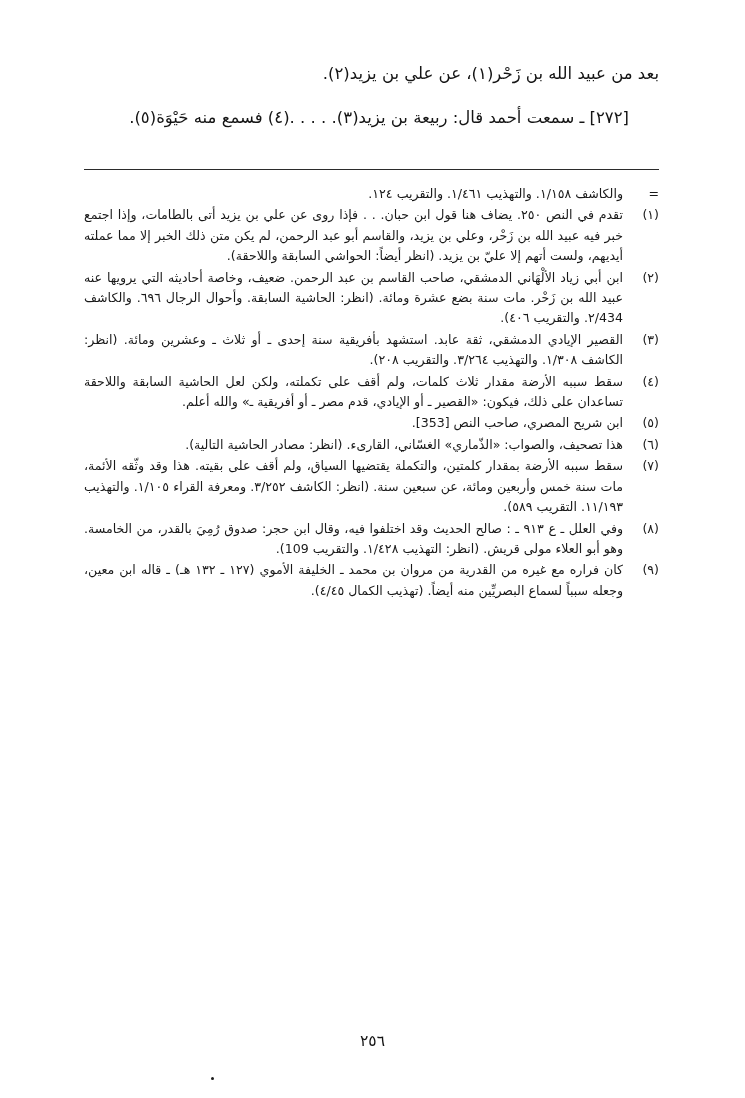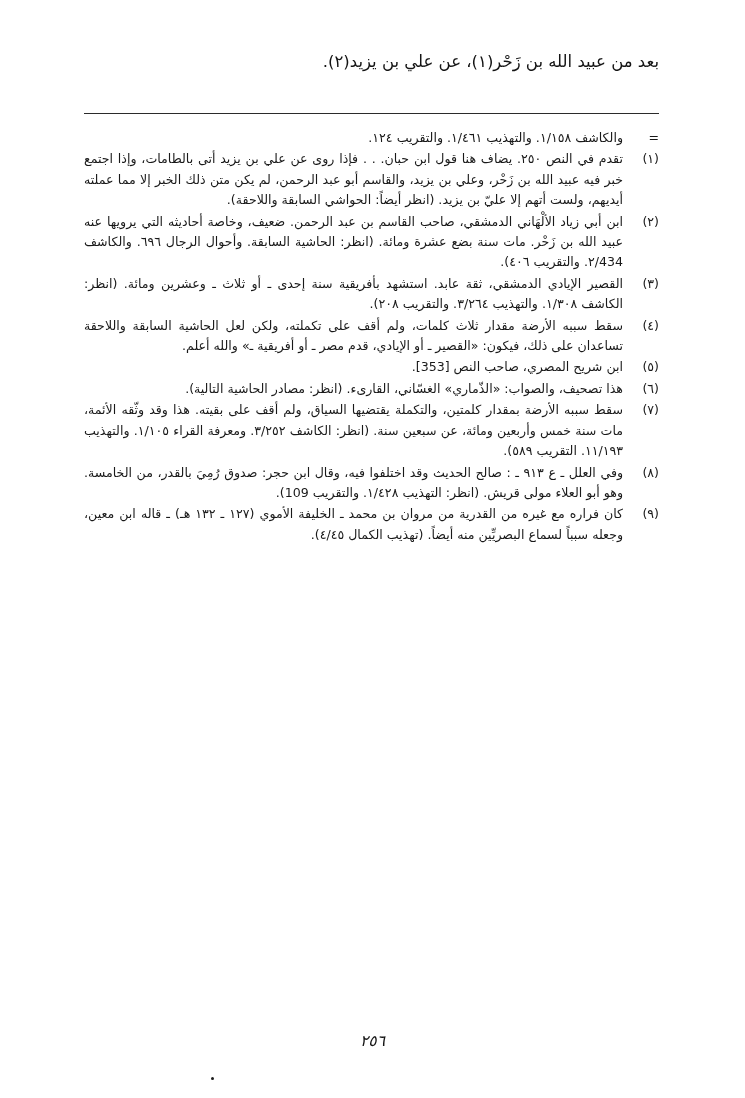--- a/index.html
+++ b/index.html
@@ -12,21 +12,21 @@
     width: 745px;
     height: 1098px;
     margin: 0 auto;
     background: #ffffff;
     color: #141414;
     font-family: "DejaVu Sans", sans-serif;
     direction: rtl;
     overflow: hidden;
   }
   .content {
-    padding: 46px 86px 0 84px;
+    padding: 58px 86px 0 84px;
   }
   .main-text p {
     margin: 0 0 13px 0;
     font-size: 16.5px;
     line-height: 31px;
     text-align: justify;
   }
   .main-text p.entry {
     text-indent: 30px;
   }
@@ -54,40 +54,40 @@
     text-align: justify;
   }
   .page-number {
     position: absolute;
     left: 0;
     right: 0;
     top: 1032px;
     text-align: center;
     font-size: 15.5px;
     letter-spacing: 1px;
-    font-style: italic;
   }
   .ink-dot {
     position: absolute;
     width: 3px;
     height: 3px;
     border-radius: 50%;
     background: #1c1c1c;
     left: 211px;
     top: 1077px;
   }
 </style>
 </head>
 <body>
 
 <div class="page">
   <div class="content">
 
     <div class="main-text">
       <p class="cont">بعد من عبيد الله بن زَحْر(١)، عن علي بن يزيد(٢).</p>
+      <p class="entry">[٢٧٢] ـ سمعت أحمد قال: ربيعة بن يزيد(٣). . . . .(٤) فسمع منه حَيْوَة(٥).</p>
     </div>
 
     <hr class="separator">
 
     <div class="footnotes">
 
       <div class="fn-row">
         <span class="fn-marker">=</span>
         <span class="fn-text">والكاشف ١/١٥٨. والتهذيب ١/٤٦١. والتقريب ١٢٤.</span>
       </div>

